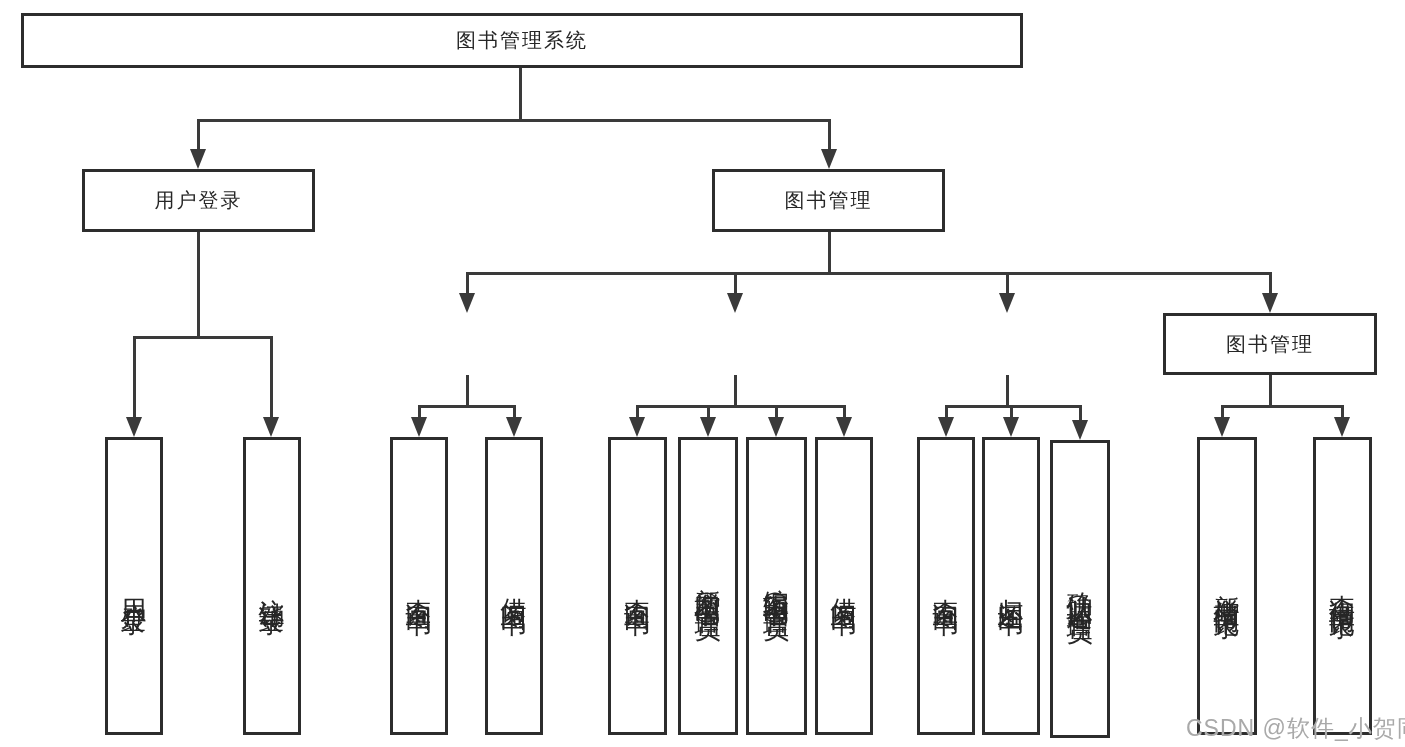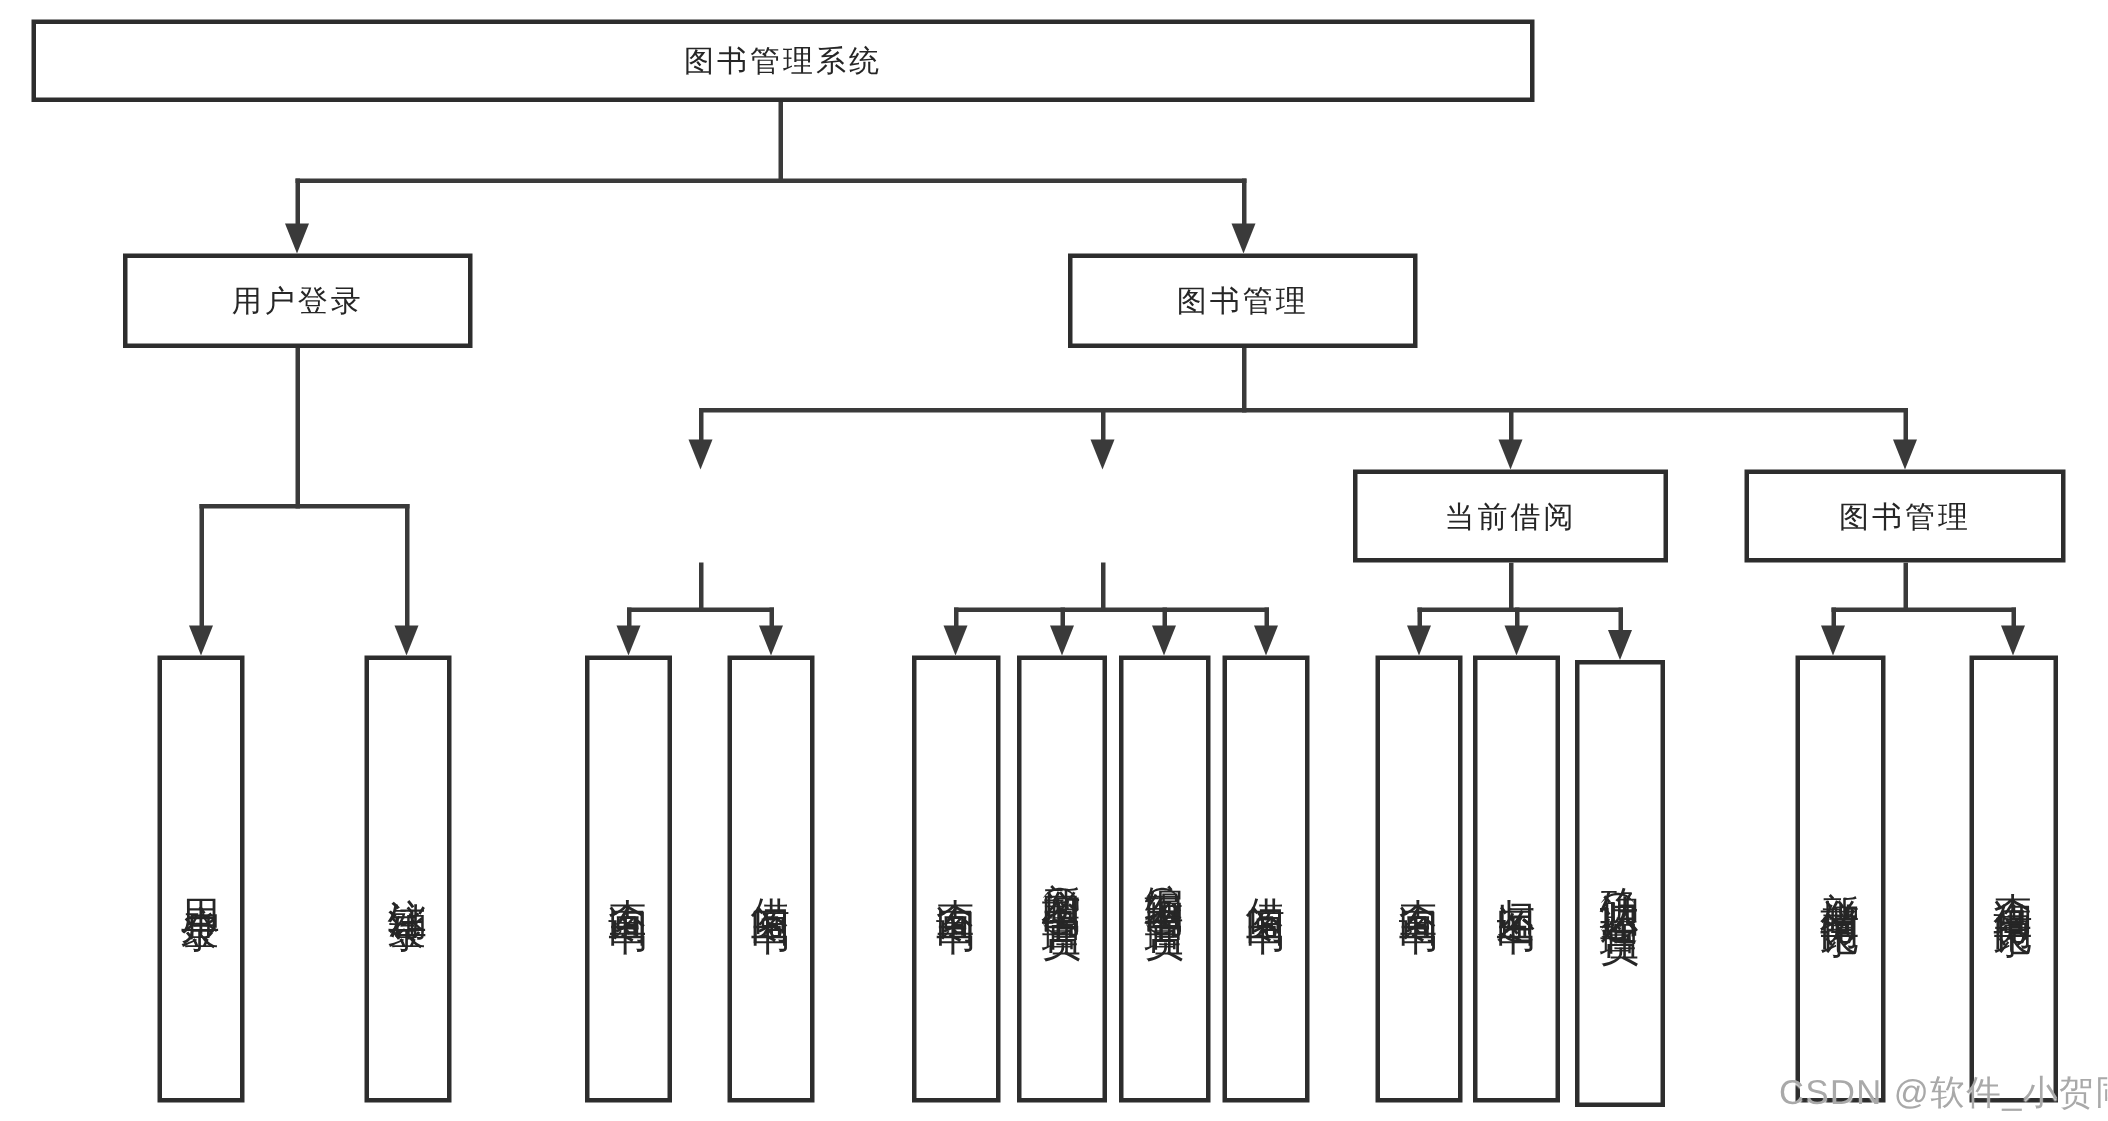--- a/index.html
+++ b/index.html
@@ -65,23 +65,20 @@
   <div class="hline" style="left:466px;top:272px;width:805px"></div>
   <div class="vline" style="left:466px;top:272px;height:23px"></div>
   <div class="arrow" style="left:459px;top:293px"></div>
   <div class="vline" style="left:734px;top:272px;height:23px"></div>
   <div class="arrow" style="left:727px;top:293px"></div>
   <div class="vline" style="left:1006px;top:272px;height:23px"></div>
   <div class="arrow" style="left:999px;top:293px"></div>
   <div class="vline" style="left:1269px;top:272px;height:23px"></div>
   <div class="arrow" style="left:1262px;top:293px"></div>
 
-  <div class="box" style="left:902px;top:313px;width:210px;height:62px">
-    <span class="lbl">当前借阅</span>
-  </div>
   <div class="box" style="left:1163px;top:313px;width:214px;height:62px">
     <span class="lbl">图书管理</span>
   </div>
 
   <div class="vline" style="left:466px;top:375px;height:33px"></div>
   <div class="hline" style="left:418px;top:405px;width:98px"></div>
   <div class="vline" style="left:418px;top:405px;height:14px"></div>
   <div class="arrow" style="left:411px;top:417px"></div>
   <div class="vline" style="left:513px;top:405px;height:14px"></div>
   <div class="arrow" style="left:506px;top:417px"></div>

